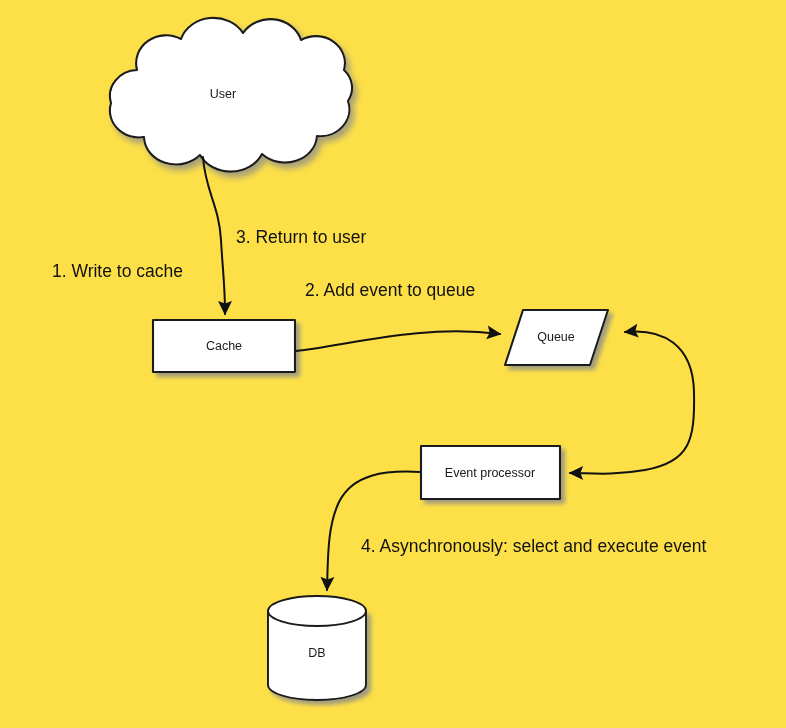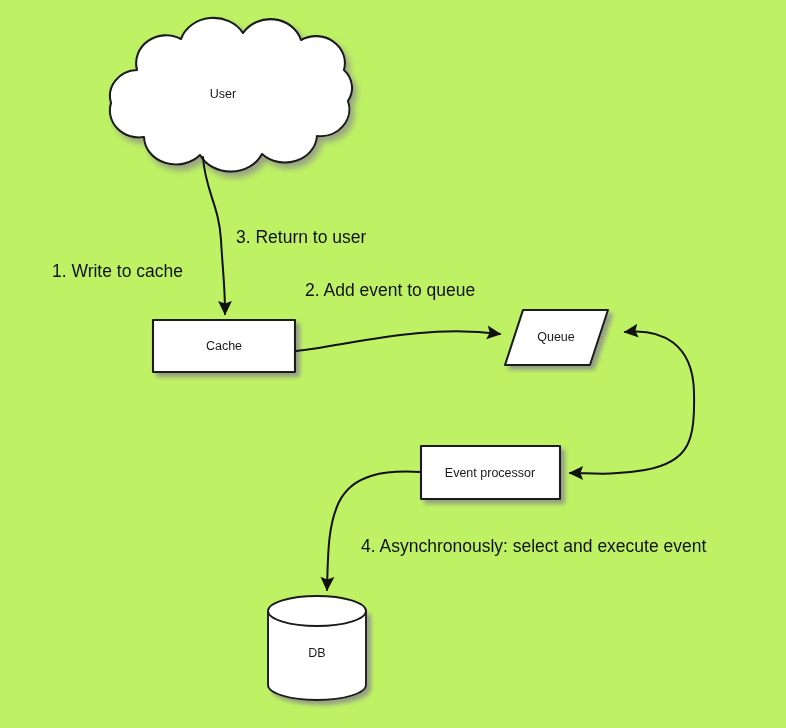--- a/index.html
+++ b/index.html
@@ -11,21 +11,21 @@
   body {
     width: 786px;
     height: 728px;
     font-family: "Liberation Sans", sans-serif;
     overflow: hidden;
   }
   #diagram-root {
     position: relative;
     width: 786px;
     height: 728px;
-    background: #bef264;
+    background: #fde047;
   }
   svg#diagram-canvas {
     position: absolute;
     top: 0;
     left: 0;
     width: 786px;
     height: 728px;
     display: block;
   }
   .node-shape {

